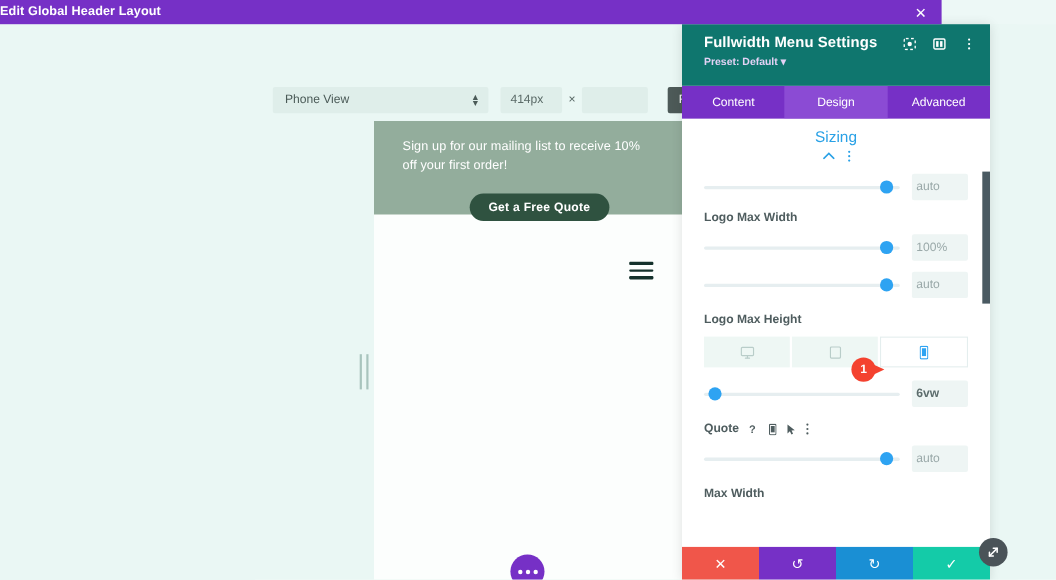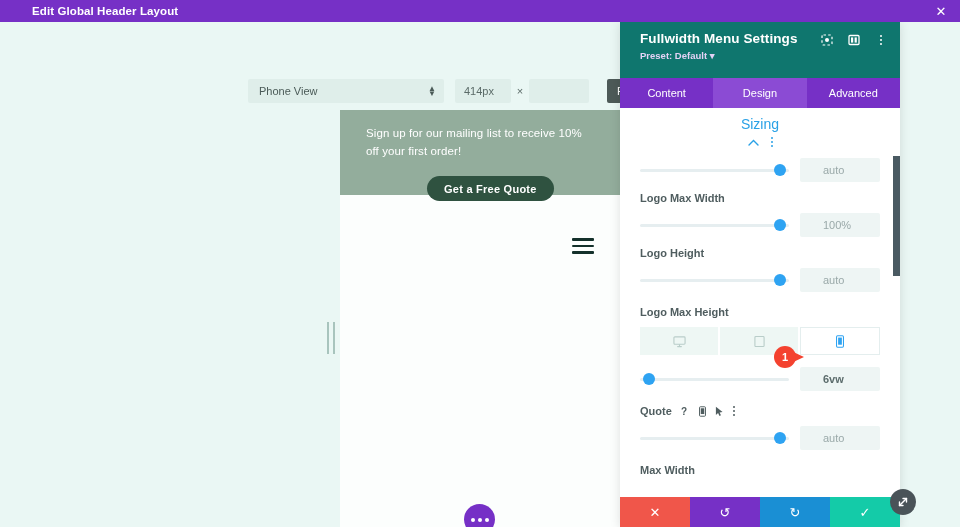--- a/index.html
+++ b/index.html
@@ -19,27 +19,27 @@
     width: 960px;
     height: 527px;
     overflow: hidden;
     background: #edf8f6;
   }
 
   
   .topbar {
     position: absolute;
     left: 0; top: 0;
-    width: 960px;
+    width: 856px;
     height: 22px;
     background: #7630c6;
     display: flex;
     align-items: center;
     box-sizing: border-box;
-    padding: 0 8px 0 32px;
+    padding: 0 8px 0 0;
     z-index: 40;
   }
   .topbar-title {
     color: #ffffff;
     font-size: 11.5px;
     font-weight: bold;
     letter-spacing: .1px;
     white-space: nowrap;
   }
   .topbar-spacer { flex: 1 1 auto; }
@@ -371,26 +371,26 @@
   }
   .slider-knob {
     position: absolute;
     top: 1px;
     width: 12px; height: 12px;
     border-radius: 50%;
     background: #2ea3f2;
     cursor: pointer;
   }
   .val-box {
-    width: 80px;
+    width: 51px;
     height: 24px;
     background: #eef5f4;
     border-radius: 2px;
     box-sizing: border-box;
-    padding-left: 23px;
+    padding-left: 4px;
     display: flex;
     align-items: center;
     font-size: 11px;
     color: #9aa9a9;
     cursor: text;
     flex: 0 0 auto;
   }
   .val-box.filled { color: #5c6c6c; font-weight: bold; }
 
   .device-tabs {
@@ -613,21 +613,20 @@
         <div class="row-slider">
           <div class="slider">
             <div class="slider-track"></div>
             <div class="slider-knob" style="left:90%"></div>
           </div>
           <div class="val-box">100%</div>
         </div>
       </div>
 
       <div class="field">
-        <div class="field-label">Logo Height</div>
         <div class="row-slider">
           <div class="slider">
             <div class="slider-track"></div>
             <div class="slider-knob" style="left:90%"></div>
           </div>
           <div class="val-box">auto</div>
         </div>
       </div>
 
       <div class="field" style="margin-top:14px;position:relative;">

